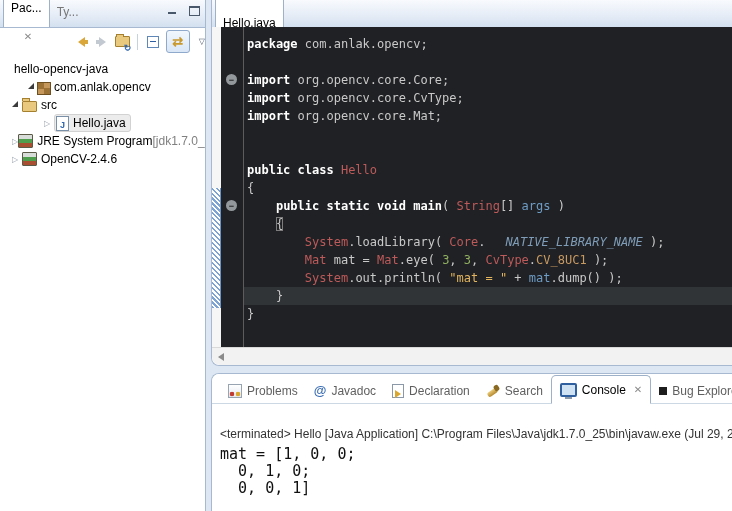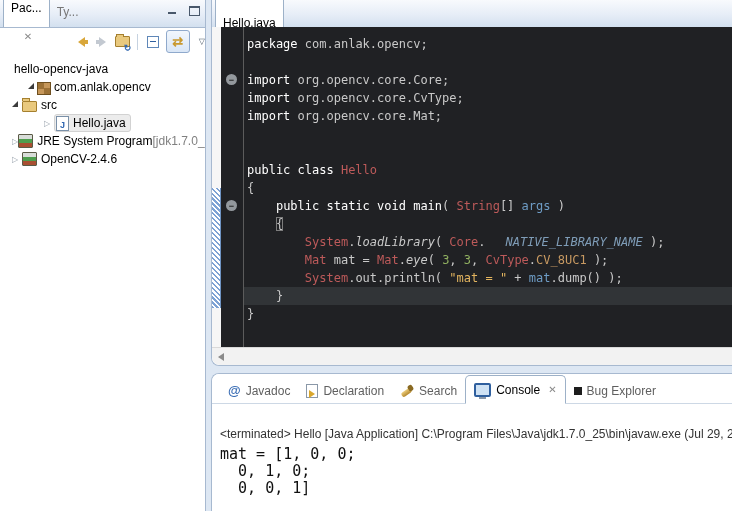--- a/index.html
+++ b/index.html
@@ -73,28 +73,28 @@
   .ruler{position:absolute;left:0;top:0;bottom:0;width:9px;background:#f6f6f6;}
   .hatch{position:absolute;left:0;width:9px;border-right:1px solid #6f94c4;box-sizing:border-box;
          background:repeating-linear-gradient(45deg,var(--hb) 0 1.5px,#fff 1.5px 3.5px);}
   .gutter{position:absolute;left:9px;top:0;bottom:0;width:22px;background:var(--edbg);border-right:1px solid #5c5c5c;}
   .fold{position:absolute;left:5px;width:11px;height:11px;border-radius:50%;background:#93989d;
         display:flex;align-items:center;justify-content:center;color:#222;font:bold 9px "Liberation Sans",sans-serif;cursor:pointer;}
   .code{position:absolute;left:32px;top:0;right:0;bottom:0;padding:8px 0 0 3px;
         font-family:"DejaVu Sans Mono",monospace;font-size:12px;line-height:18px;white-space:pre;color:var(--pl);}
   .cl{height:18px;}
   .cl.cur{background:var(--cur);margin-left:-3px;padding-left:3px;}
-  .tk-kw{color:var(--kw);font-weight:normal;}
+  .tk-kw{color:var(--kw);font-weight:bold;}
   .tk-ty{color:var(--ty);}
   .tk-va{color:var(--va);}
   .tk-co{color:var(--co);font-style:italic;padding-left:20px;}
   .tk-cn{color:var(--cn);}
   .tk-nu{color:var(--nu);}
   .tk-st{color:var(--st);}
-  .tk-it{color:var(--pl);font-style:italic;}
+  .tk-it{color:var(--pl);}
   .tk-pl{color:var(--pl);}
   .tk-brace{color:var(--pl);outline:1px solid #7d7d7d;outline-offset:-1px;}
   .hscroll{position:absolute;left:0;right:0;bottom:0;height:17px;background:#f2f2f2;border-top:1px solid #d9d9d9;
            border-radius:0 0 0 8px;cursor:pointer;}
   .hscroll .la{position:absolute;left:6px;top:5px;width:0;height:0;
                border-top:4px solid transparent;border-bottom:4px solid transparent;border-right:6px solid #8a8a8a;}
 
   
   .bottom{left:211px;top:373px;width:530px;height:150px;border-radius:8px 8px 0 0;border-bottom:none;border-right:none;overflow:hidden;}
   .btabs{height:29px;display:flex;align-items:flex-end;padding-left:8px;border-bottom:1px solid #cdd8e5;background:#fff;}
@@ -216,20 +216,24 @@
       <div class="code" id="code"><div class="cl"><span class="tk-kw">package</span><span class="tk-pl"> com.anlak.opencv;</span></div><div class="cl">&nbsp;</div><div class="cl"><span class="tk-kw">import</span><span class="tk-pl"> org.opencv.core.Core;</span></div><div class="cl"><span class="tk-kw">import</span><span class="tk-pl"> org.opencv.core.CvType;</span></div><div class="cl"><span class="tk-kw">import</span><span class="tk-pl"> org.opencv.core.Mat;</span></div><div class="cl">&nbsp;</div><div class="cl">&nbsp;</div><div class="cl"><span class="tk-kw">public class </span><span class="tk-ty">Hello</span></div><div class="cl"><span class="tk-pl">{</span></div><div class="cl"><span class="tk-pl">    </span><span class="tk-kw">public static void main</span><span class="tk-pl">( </span><span class="tk-ty">String</span><span class="tk-pl">[] </span><span class="tk-va">args</span><span class="tk-pl"> )</span></div><div class="cl"><span class="tk-pl">    </span><span class="tk-brace">{</span></div><div class="cl"><span class="tk-pl">        </span><span class="tk-ty">System</span><span class="tk-pl">.</span><span class="tk-it">loadLibrary</span><span class="tk-pl">( </span><span class="tk-ty">Core</span><span class="tk-pl">.</span><span class="tk-co">NATIVE_LIBRARY_NAME</span><span class="tk-pl"> );</span></div><div class="cl"><span class="tk-pl">        </span><span class="tk-ty">Mat</span><span class="tk-pl"> mat = </span><span class="tk-ty">Mat</span><span class="tk-pl">.</span><span class="tk-it">eye</span><span class="tk-pl">( </span><span class="tk-nu">3</span><span class="tk-pl">, </span><span class="tk-nu">3</span><span class="tk-pl">, </span><span class="tk-ty">CvType</span><span class="tk-pl">.</span><span class="tk-cn">CV_8UC1</span><span class="tk-pl"> );</span></div><div class="cl"><span class="tk-pl">        </span><span class="tk-ty">System</span><span class="tk-pl">.out.println( </span><span class="tk-st">"mat = "</span><span class="tk-pl"> + </span><span class="tk-va">mat</span><span class="tk-pl">.dump() );</span></div><div class="cl cur"><span class="tk-pl">    }</span></div><div class="cl"><span class="tk-pl">}</span></div></div>
     </div>
     <div class="hscroll">
       <span class="la"></span>
     </div>
   </section>
 
   <section class="panel bottom">
     <div class="btabs" id="btabs">
         <div class="btab">
+          <span class="bi bi-problems"></span>
+          <span>Problems</span>
+        </div>
+        <div class="btab">
           <span class="bi bi-javadoc">@</span>
           <span>Javadoc</span>
         </div>
         <div class="btab">
           <span class="bi bi-declaration"></span>
           <span>Declaration</span>
         </div>
         <div class="btab">
           <span class="bi bi-search"></span>
           <span>Search</span>

